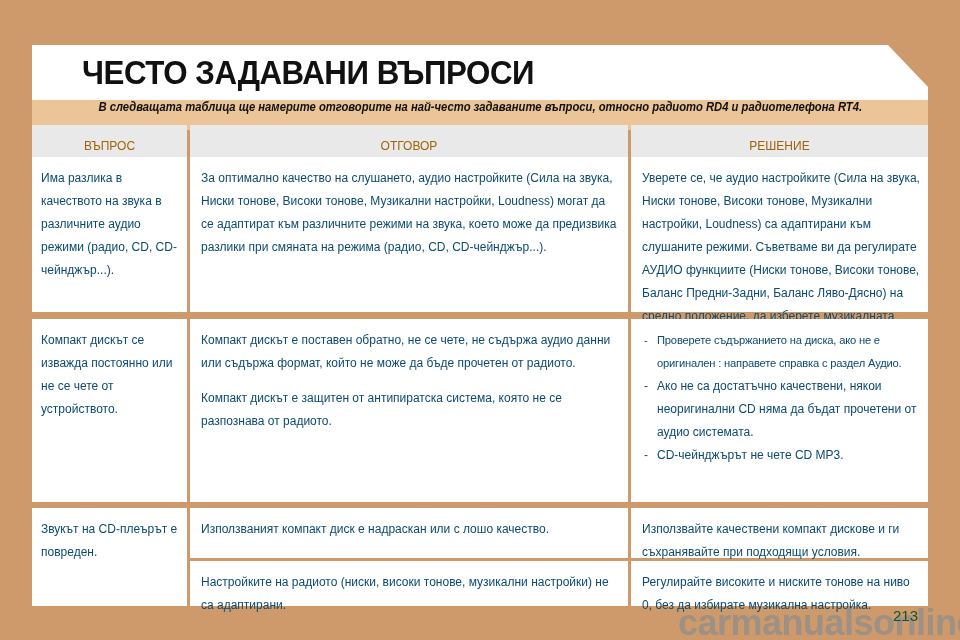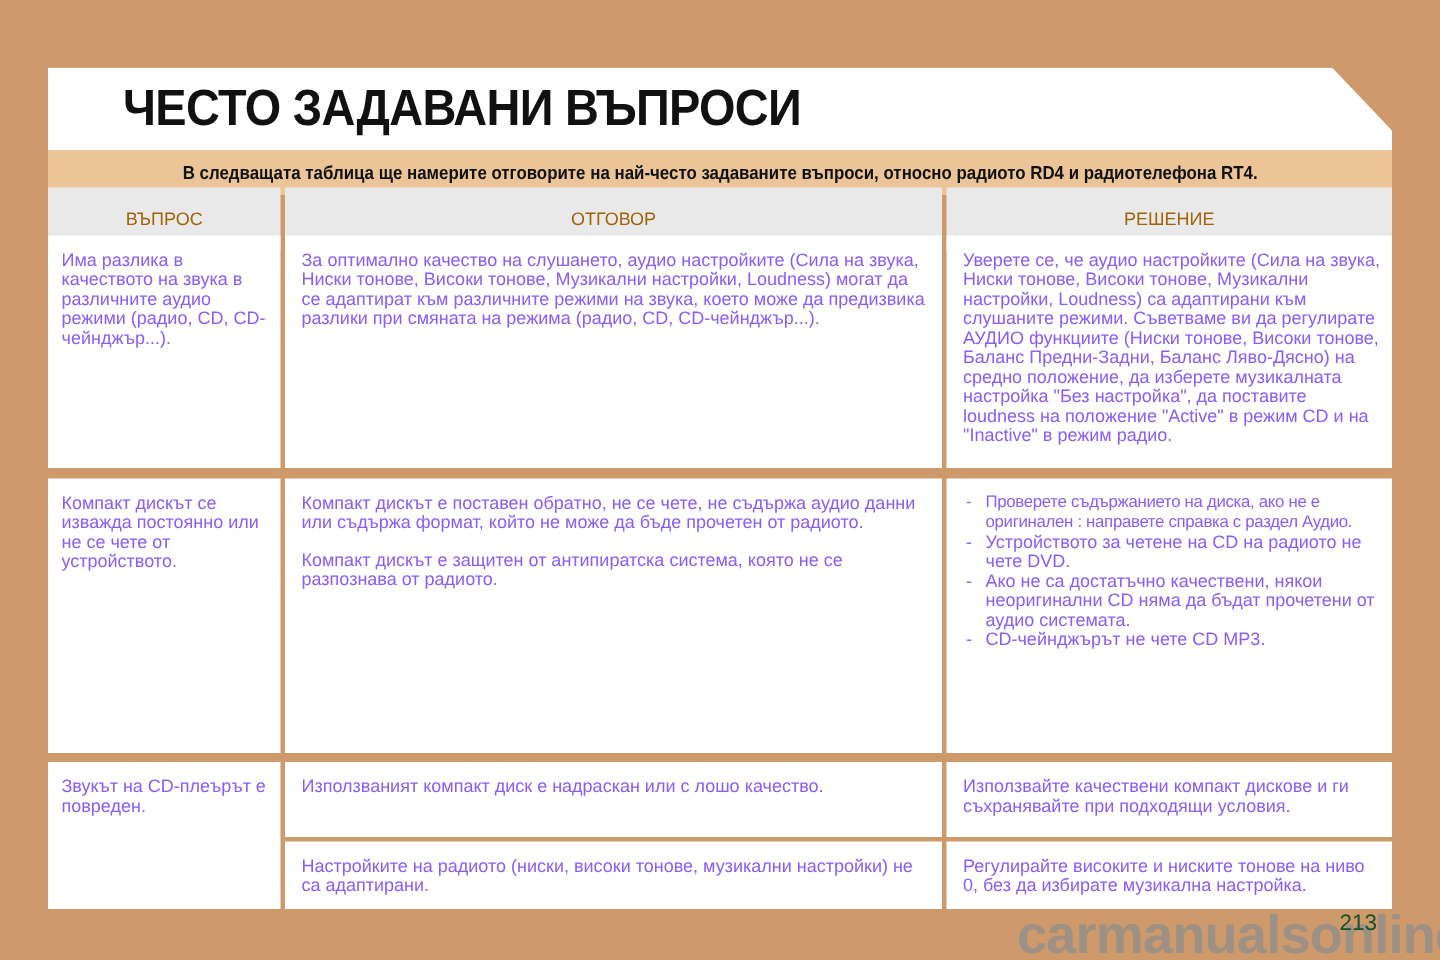--- a/index.html
+++ b/index.html
@@ -17,29 +17,29 @@
     }
     .page-title {
       position: absolute; left: 82px; top: 53px;
       font-size: 34px; font-weight: bold; letter-spacing: -0.5px;
       color: #111; white-space: nowrap;
       transform: scaleX(0.92); transform-origin: left center;
     }
     .subtitle-band {
       position: absolute; left: 32px; top: 100px; width: 896px; height: 30px;
       background: #EBC597;
-      display: flex; align-items: center; justify-content: center;
+      display: flex; justify-content: center; font-style: italic;
     }
     .subtitle {
       font-size: 12.5px; font-weight: bold; color: #111; white-space: nowrap;
       transform: scaleX(0.9);
     }
     .cell {
       position: absolute; background: #ffffff; box-sizing: border-box;
-      font-size: 12px; line-height: 13px; color: #8b5cf6;
+      font-size: 12px; line-height: 23px; color: #0c4a6e;
     }
     .hcell {
       position: absolute; background: #E9E9E9;
       display: flex; align-items: center; justify-content: center;
       font-size: 12px; color: #a16207; top: 125px; height: 42px;
     }
     .c1 { left: 32px; width: 155px; padding: 10px 8px 0 9px; }
     .c2 { left: 190px; width: 438px; padding: 10px 8px 0 11px; }
     .c3 { left: 631px; width: 297px; padding: 10px 8px 4px 11px; }
     .para { margin: 0 0 12px 0; }
@@ -86,21 +86,20 @@
   <div class="cell c1" style="top:319px;height:183px;">
     <div>Компакт дискът се изважда постоянно или не се чете от устройството.</div>
   </div>
   <div class="cell c2" style="top:319px;height:183px;">
     <p class="para">Компакт дискът е поставен обратно, не се чете, не съдържа аудио данни или съдържа формат, който не може да бъде прочетен от радиото.</p>
     <p class="para">Компакт дискът е защитен от антипиратска система, която не се разпознава от радиото.</p>
   </div>
   <div class="cell c3" style="top:319px;height:183px;">
     <ul class="dash">
       <li class="small">Проверете съдържанието на диска, ако не е оригинален : направете справка с раздел Аудио.</li>
-      <li>Устройството за четене на CD на радиото не чете DVD.</li>
       <li>Ако не са достатъчно качествени, някои неоригинални CD няма да бъдат прочетени от аудио системата.</li>
       <li>CD-чейнджърът не чете CD MP3.</li>
     </ul>
   </div>
 
   <div class="cell c1" style="top:508px;height:98px;">
     <div>Звукът на CD-плеърът е повреден.</div>
   </div>
   <div class="cell c2" style="top:508px;height:50px;">
     <p class="para">Използваният компакт диск е надраскан или с лошо качество.</p>

